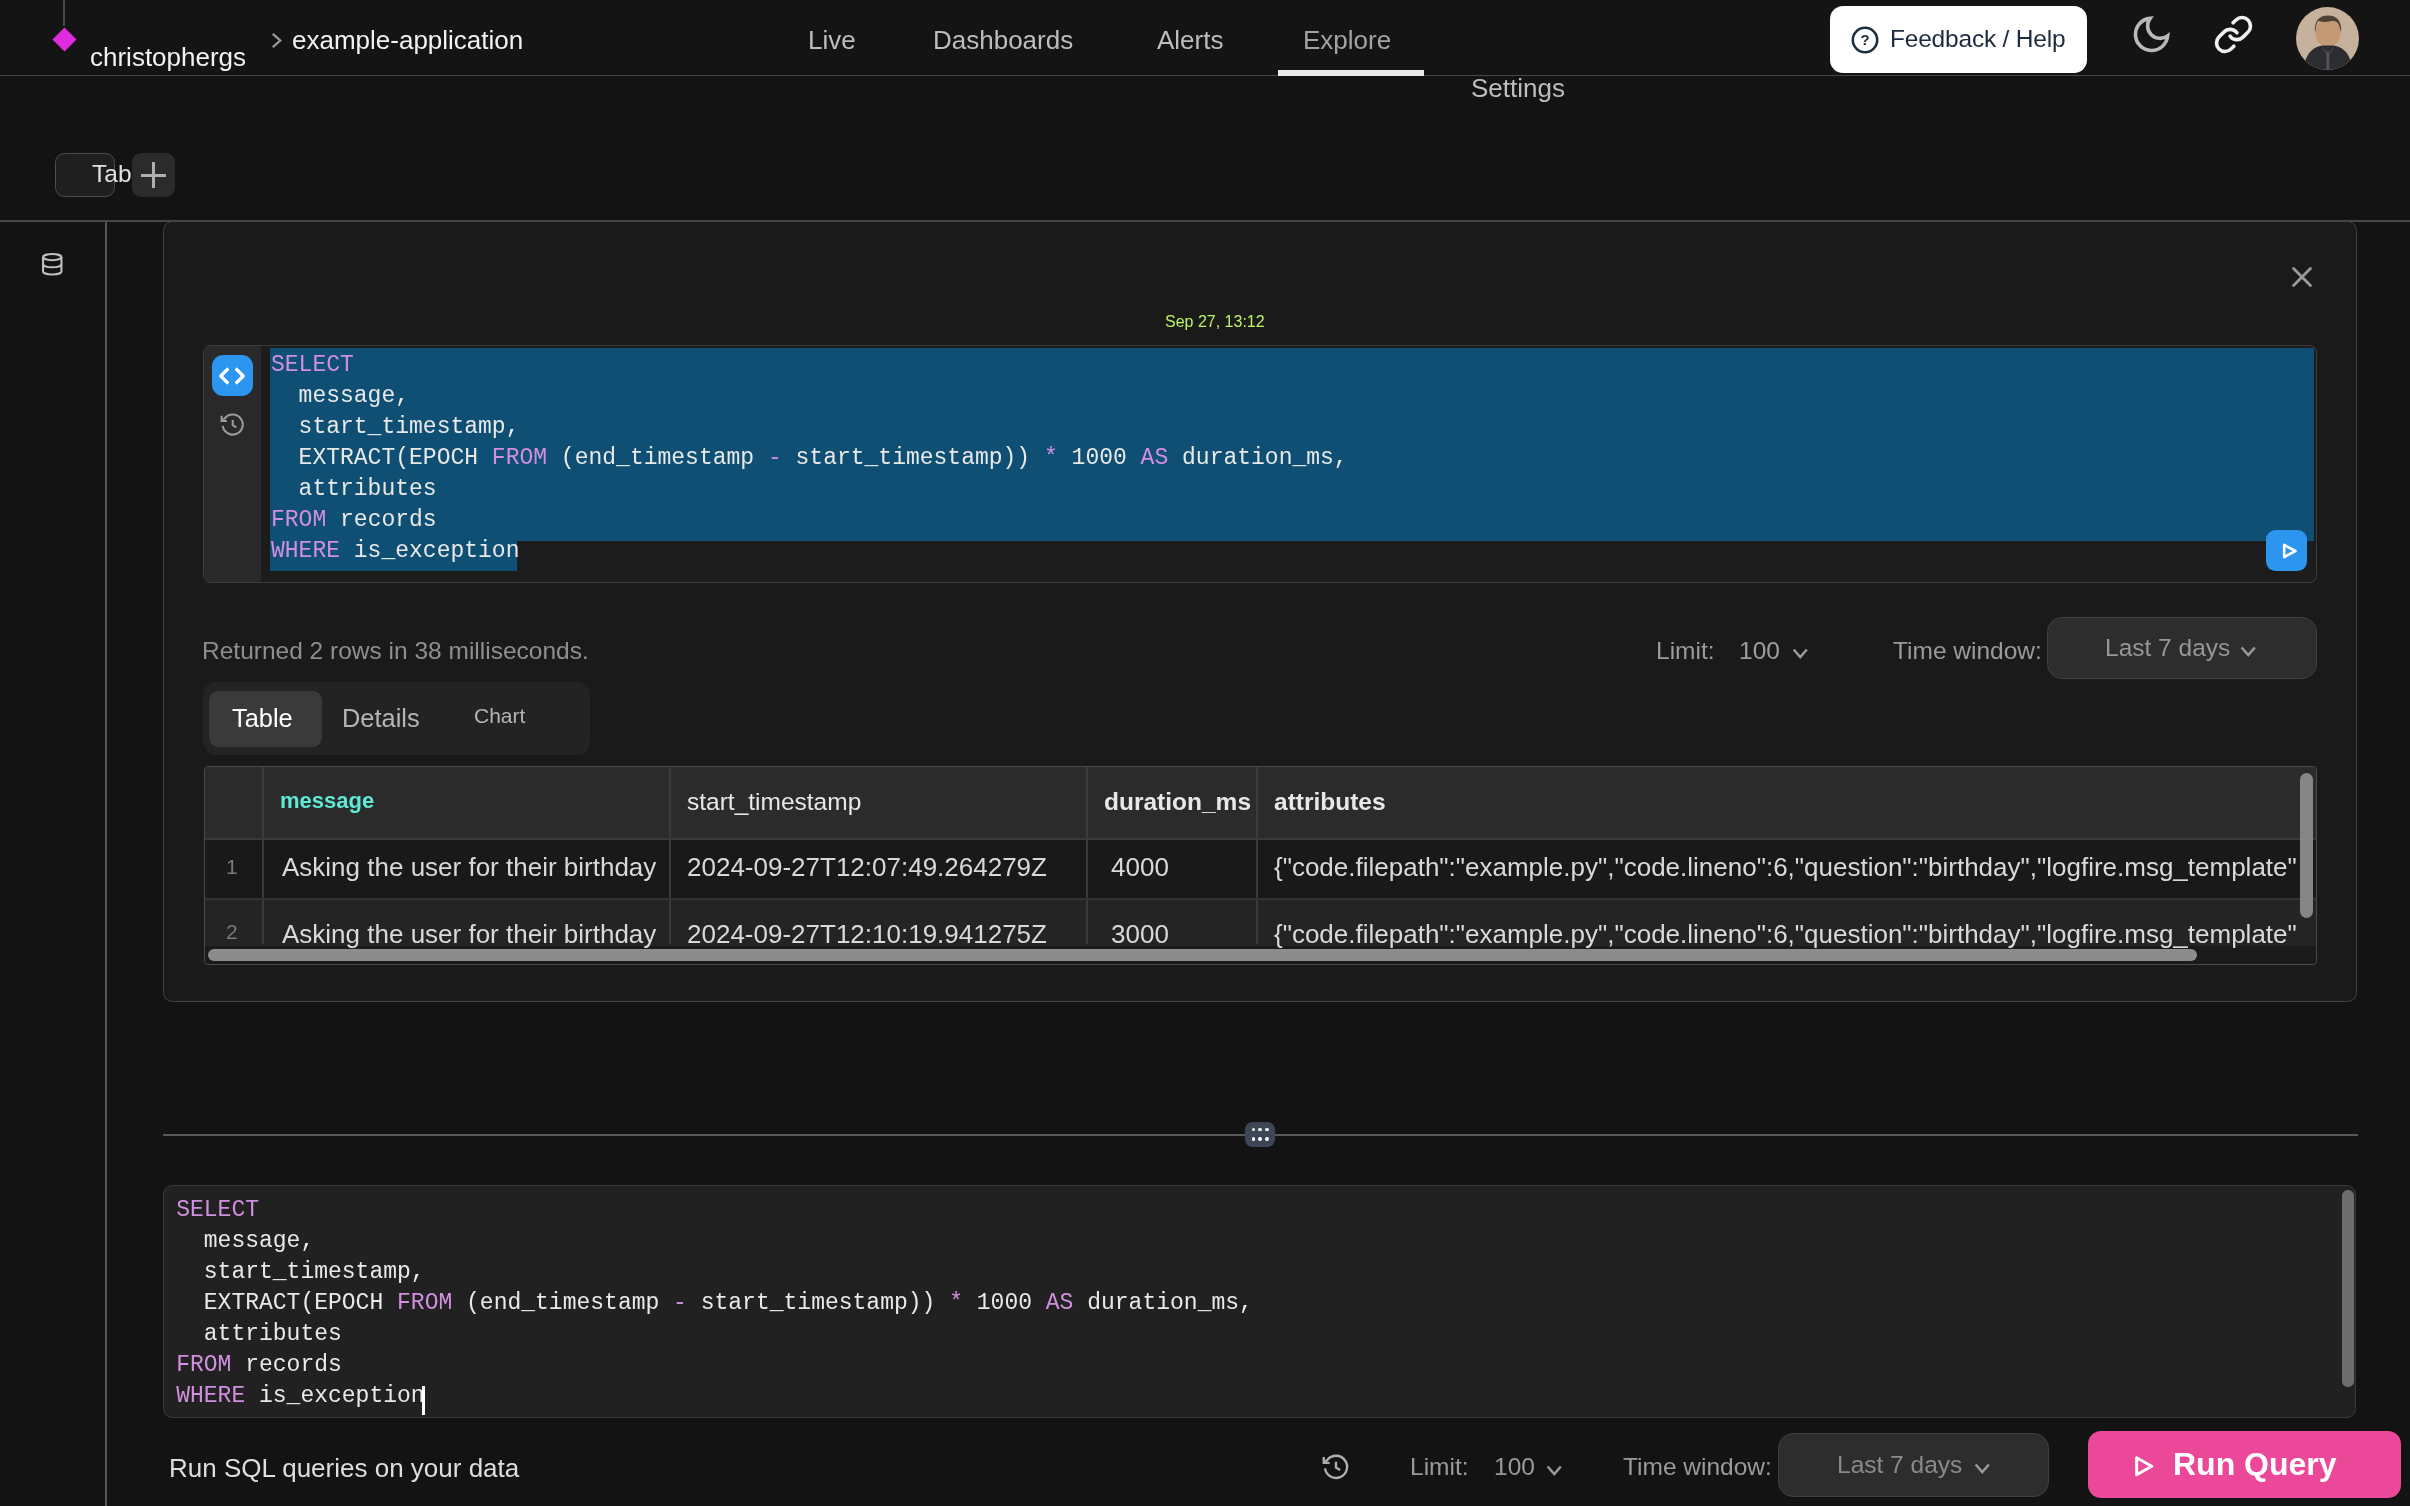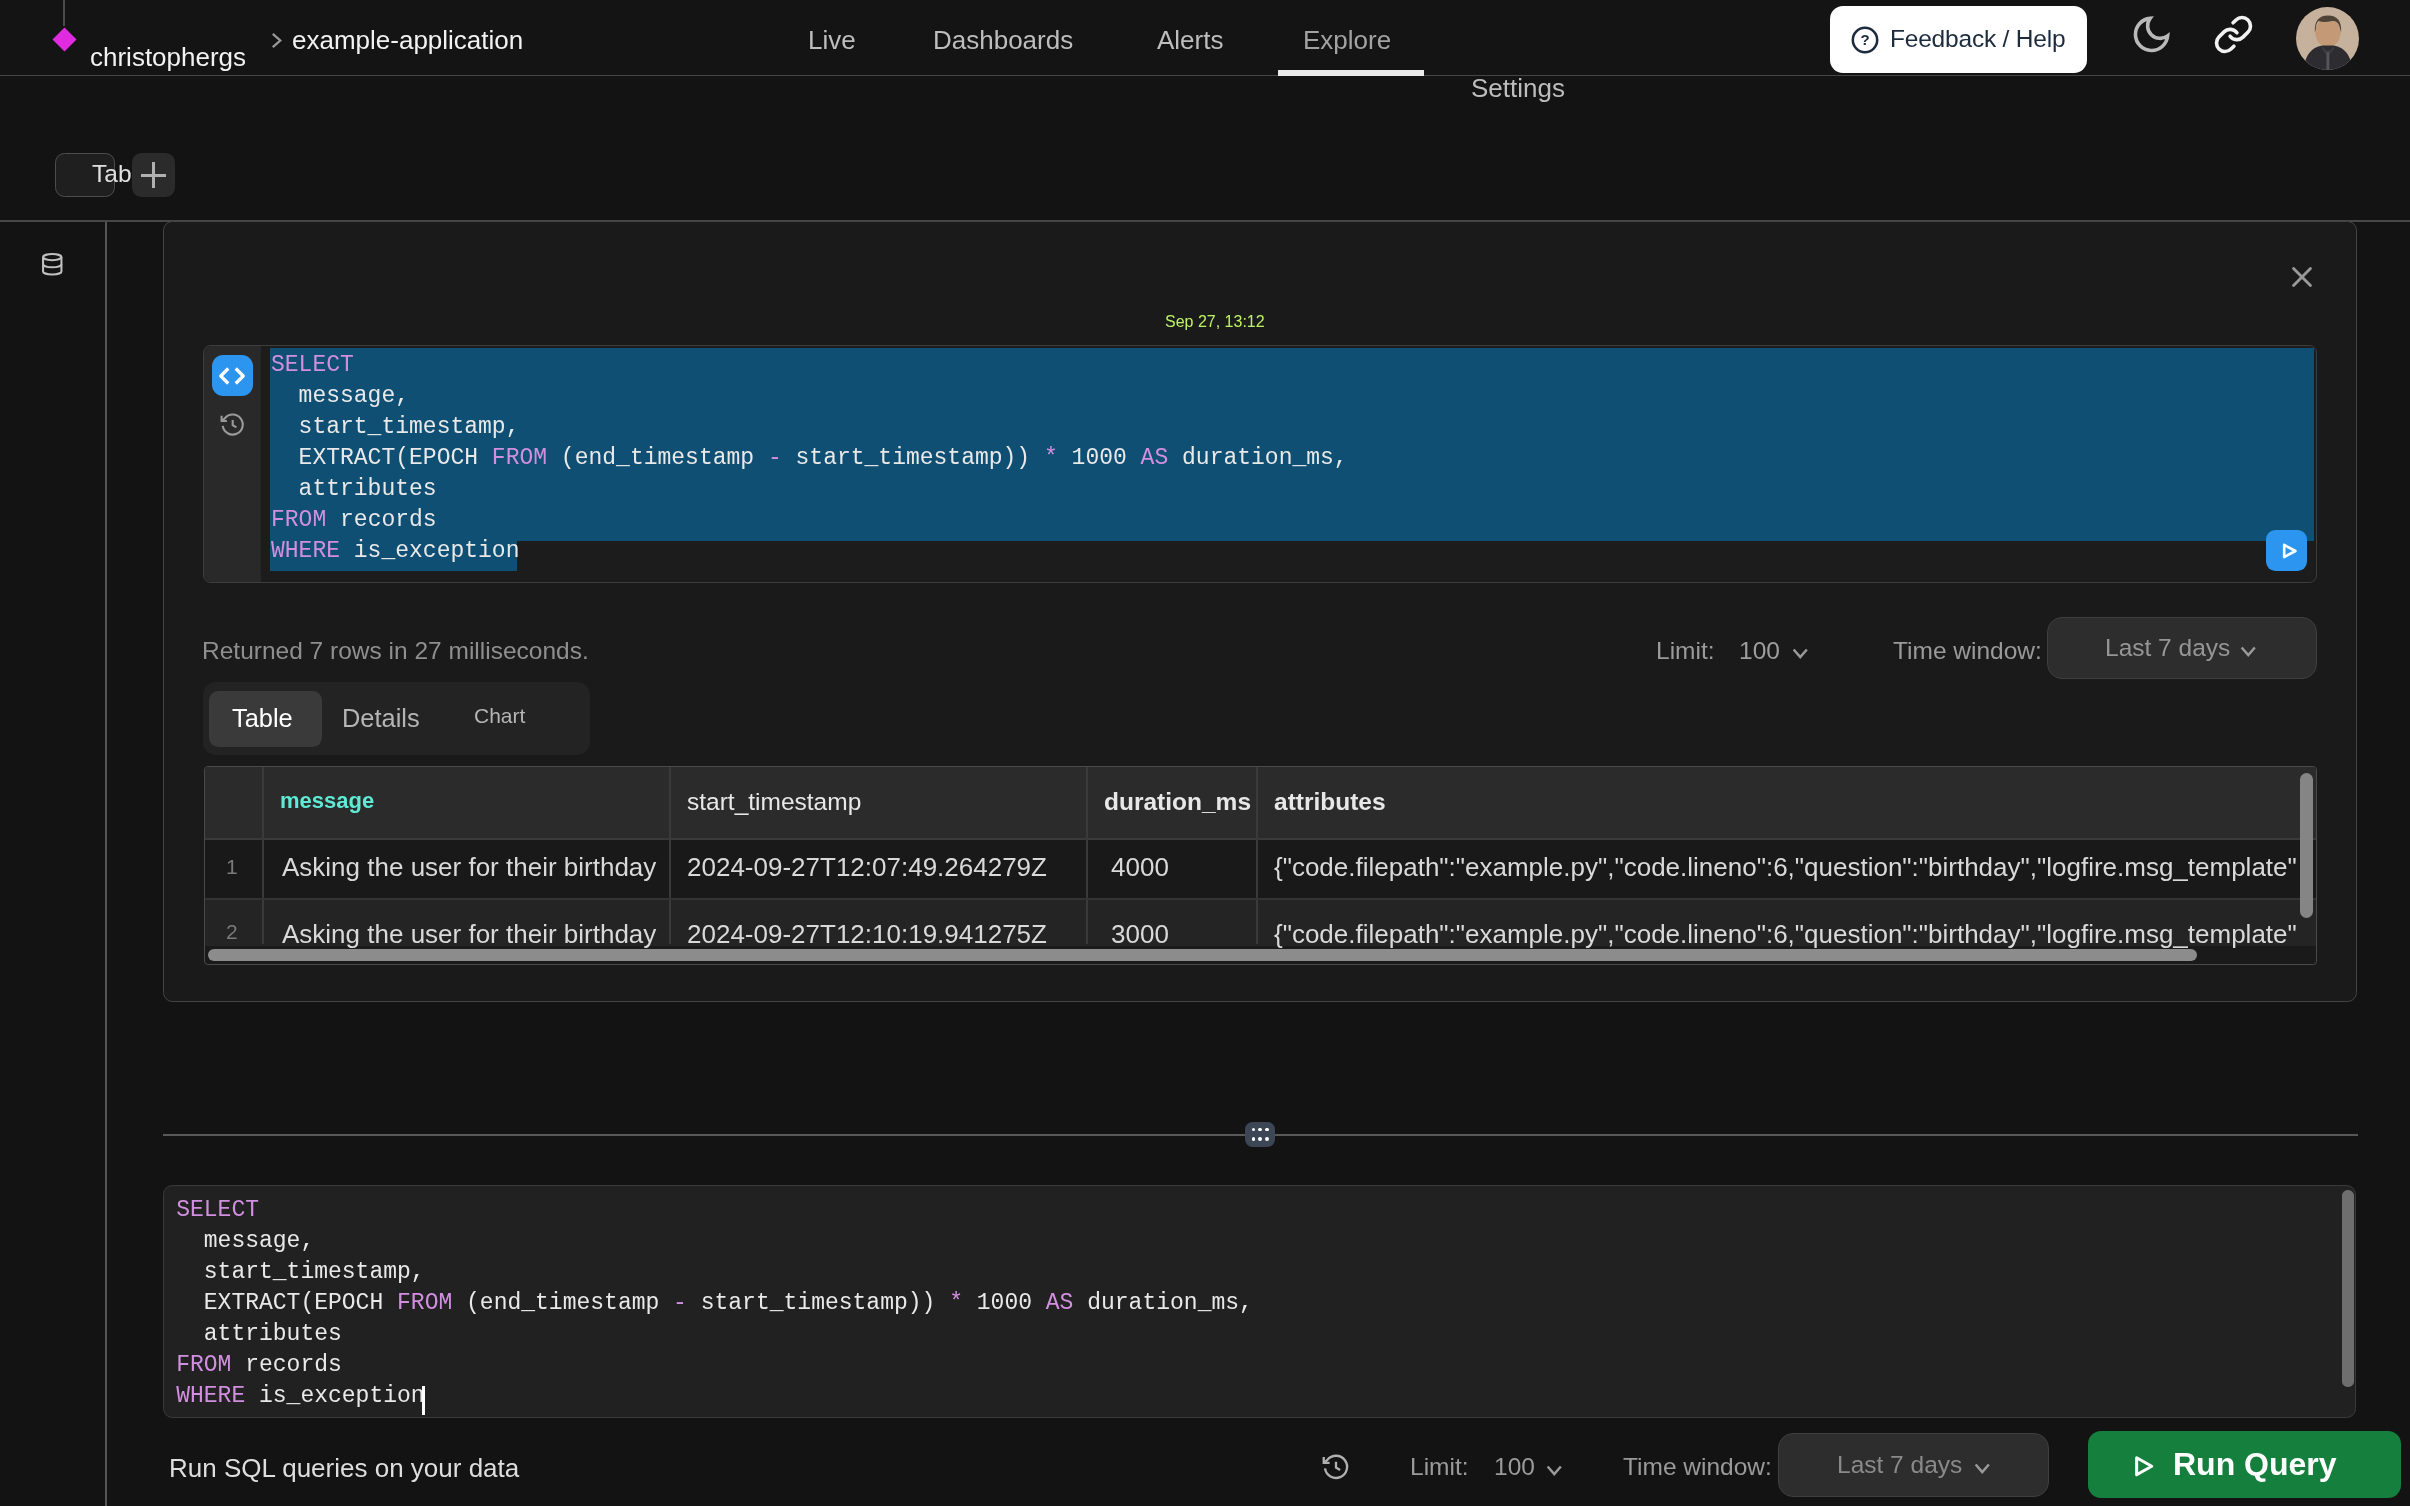--- a/index.html
+++ b/index.html
@@ -105,21 +105,21 @@
   attributes
 <span class="kw">FROM</span> records
 <span class="kw">WHERE</span> is_exception</div>
   <div class="abs" style="left:2062px;top:184px;width:41px;height:41px;background:#2b95ef;border-radius:9.4px;">
     <svg class="abs" style="left:5.6px;top:5.6px;" width="30" height="30" viewBox="0 0 32 32">
       <path d="M13 9.5 L25 16 L13 22.5 Z" fill="none" stroke="#fff" stroke-width="2.8" stroke-linejoin="round"></path>
     </svg>
   </div>
 </div>
 
-<div class="abs" style="left:202px;top:637px;font-size:24.5px;color:#8f8f8f;">Returned 7 rows in 27 milliseconds.</div>
+<div class="abs" style="left:202px;top:637px;font-size:24.5px;color:#8f8f8f;">Returned 2 rows in 38 milliseconds.</div>
 <div class="abs" style="left:1656px;top:637px;font-size:24.5px;color:#9a9a9a;">Limit:</div>
 <div class="abs" style="left:1739px;top:637px;font-size:24.5px;color:#9e9e9e;">100</div>
 <svg class="abs" style="left:1788px;top:641px;" width="24.5" height="24.5" viewBox="0 0 26 26">
     <polyline points="6,9 13,17 20,9" fill="none" stroke="#9a9a9a" stroke-width="2.6"></polyline>
   </svg>
 <div class="abs" style="left:1893px;top:637px;font-size:24.5px;color:#9a9a9a;">Time window:</div>
 <div class="abs" style="left:2047px;top:617px;width:270px;height:62px;background:#2d2d2d;border:0.9px solid #3f3f3f;border-radius:15px;">
   <div class="abs" style="left:57px;top:16px;font-size:24.5px;color:#969696;">Last 7 days</div>
   <svg class="abs" style="left:188px;top:21px;" width="24.5" height="24.5" viewBox="0 0 26 26">
       <polyline points="6,9 13,17 20,9" fill="none" stroke="#9a9a9a" stroke-width="2.6"></polyline>
@@ -201,19 +201,19 @@
 <svg class="abs" style="left:1542px;top:1458px;" width="24.5" height="24.5" viewBox="0 0 26 26">
     <polyline points="6,9 13,17 20,9" fill="none" stroke="#9a9a9a" stroke-width="2.6"></polyline>
   </svg>
 <div class="abs" style="left:1623px;top:1453px;font-size:24.5px;color:#9a9a9a;">Time window:</div>
 <div class="abs" style="left:1778px;top:1433px;width:271px;height:64px;background:#2d2d2d;border:0.9px solid #3f3f3f;border-radius:15px;">
   <div class="abs" style="left:58px;top:17px;font-size:24.5px;color:#8a8a8a;">Last 7 days</div>
   <svg class="abs" style="left:191px;top:21.7px;" width="24.5" height="24.5" viewBox="0 0 26 26">
       <polyline points="6,9 13,17 20,9" fill="none" stroke="#9a9a9a" stroke-width="2.6"></polyline>
     </svg>
 </div>
-<div class="abs" style="left:2088px;top:1431px;width:313px;height:67px;background:#15803d;border-radius:13px;">
+<div class="abs" style="left:2088px;top:1431px;width:313px;height:67px;background:#ec4899;border-radius:13px;">
   <svg class="abs" style="left:43px;top:22.6px;" width="24.5" height="24.5" viewBox="0 0 26 26">
     <path d="M6 4 L22 13 L6 22 Z" fill="none" stroke="#fff" stroke-width="3.2" stroke-linejoin="round"></path>
   </svg>
   <div class="abs" style="left:85px;top:15px;font-size:32px;font-weight:600;color:#ffffff;">Run Query</div>
 </div>
 
 
 </body></html>

